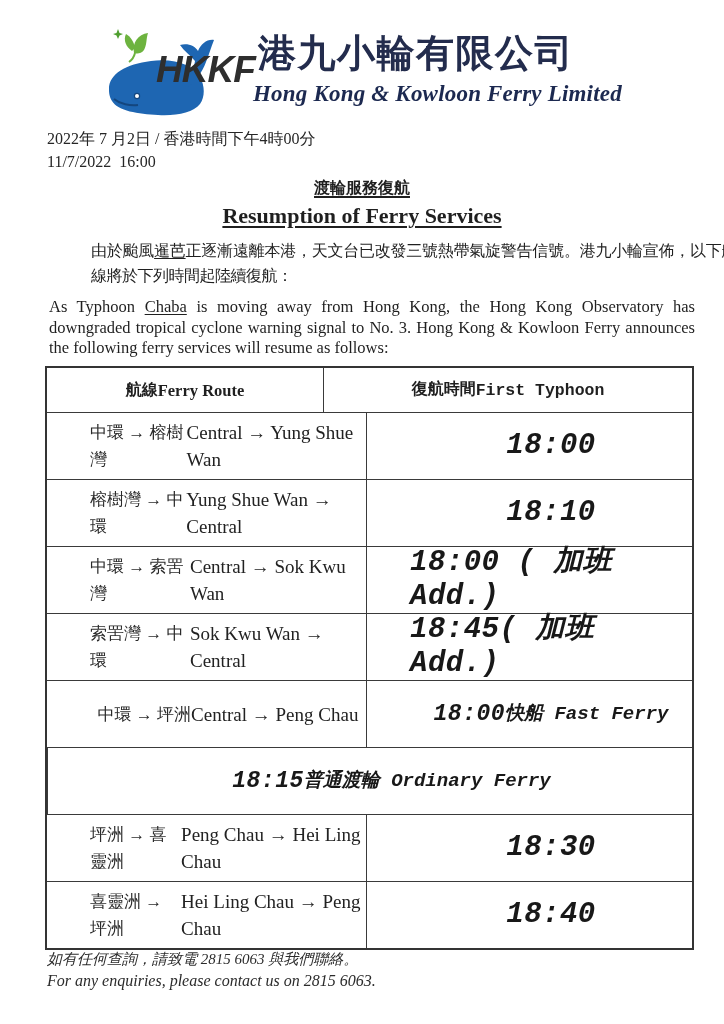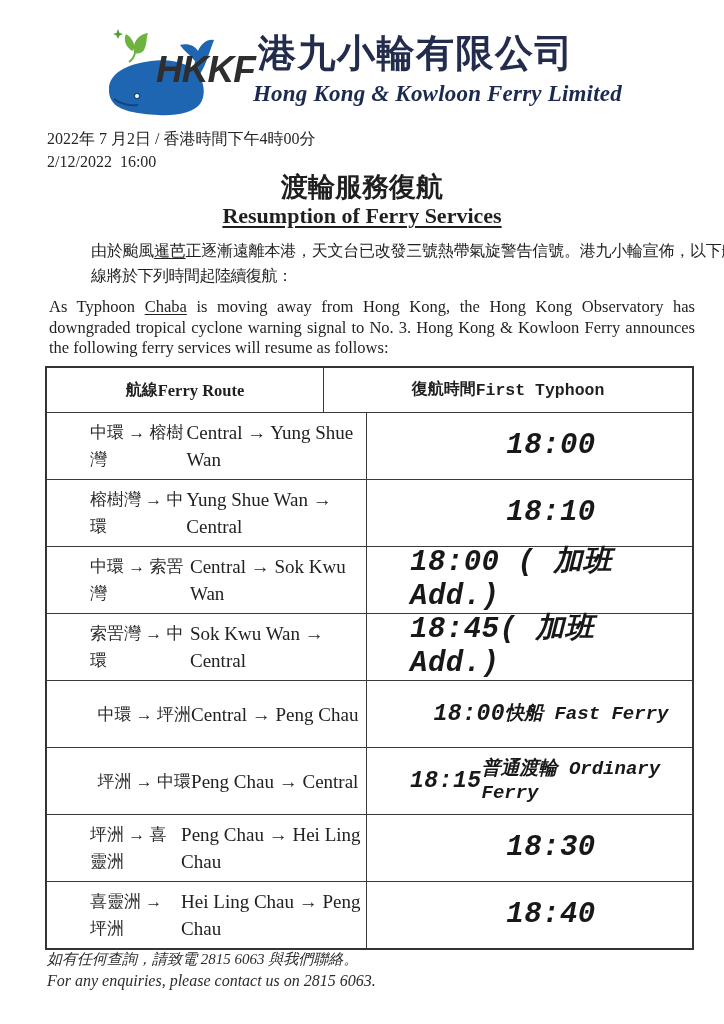--- a/index.html
+++ b/index.html
@@ -22,22 +22,22 @@
   .company-en {
     position:absolute; left:253px; top:80px; font-size:23px; line-height:28px;
     font-weight:700; font-style:italic; color:#1c2950; letter-spacing:0.2px;
   }
   
   .dateline { position:absolute; left:47px; top:127px; font-size:16px; line-height:23px; color:#262626; }
   .prewrap { white-space:pre-wrap; }
   
   .title-block { position:absolute; left:0; top:174px; width:724px; text-align:center; }
   .title-zh {
-    font-size:27px; font-weight:700; line-height:27px;
-    text-underline-offset:3px; text-decoration-thickness:1.5px;
+    font-size:16px; font-weight:700; line-height:27px;
+    text-decoration:underline; text-underline-offset:3px; text-decoration-thickness:1.5px;
   }
   .title-en {
     font-size:22px; font-weight:700; line-height:29px;
     text-decoration:underline; text-underline-offset:3px; text-decoration-thickness:2px;
   }
   
   .intro-zh {
     position:absolute; left:47px; top:238px; width:646px;
     font-size:16px; line-height:25px; letter-spacing:-0.5px; text-align:justify;margin-left:44px;
   }
@@ -90,21 +90,21 @@
     <path d="M28,24 C22,20 19,13 22,7 C27,10 30,15 31,21 Z" fill="#6db33f"></path>
     <path d="M31,26 C30,30 28,33 25,35" stroke="#6db33f" stroke-width="2" fill="none"></path>
     <path d="M14,2 L15.5,6 L19,7 L15.5,8.5 L14,12 L12.5,8.5 L9,7 L12.5,6 Z" fill="#4f9f2f"></path>
   </svg>
   <div class="hkkf-wordmark">HKKF</div>
   <div class="company-zh">港九小輪有限公司</div>
   <div class="company-en">Hong Kong &amp; Kowloon Ferry Limited</div>
 
   <div class="dateline">
     <div class="prewrap">2022年 7 月2日 / 香港時間下午4時00分</div>
-    <div class="prewrap">2/12/2022  16:00</div>
+    <div class="prewrap">11/7/2022  16:00</div>
   </div>
 
   <div class="title-block">
     <div class="title-zh">渡輪服務復航</div>
     <div class="title-en">Resumption of Ferry Services</div>
   </div>
 
   <div class="intro-zh"><span>由於颱風</span><span class="uname">暹芭</span><span>正逐漸遠離本港，天文台已改發三號熱帶氣旋警告信號。港九小輪宣佈，以下航線將於下列時間起陸續復航：</span></div>
 
   <div class="intro-en"><span>As Typhoon </span><span class="uname">Chaba</span><span> is moving away from Hong Kong, the Hong Kong Observatory has downgraded tropical cyclone warning signal to No. 3.  Hong Kong &amp; Kowloon Ferry announces the following ferry services will resume as follows:</span></div>
@@ -170,24 +170,20 @@
         <div class="route-zh">中環 → 坪洲</div>
         <div class="route-en">Central → Peng Chau</div>
       </div>
       <div class="td col-time">
         <div class="time">18:00</div>
         <div class="note">快船 Fast Ferry</div>
       </div>
     </div>
 
     <div class="tr row has-note">
-      <div class="td col-route">
-        <div class="route-zh">坪洲 → 中環</div>
-        <div class="route-en">Peng Chau → Central</div>
-      </div>
       <div class="td col-time">
         <div class="time">18:15</div>
         <div class="note">普通渡輪 Ordinary Ferry</div>
       </div>
     </div>
 
     <div class="tr row">
       <div class="td col-route">
         <div class="route-zh">坪洲 → 喜靈洲</div>
         <div class="route-en">Peng Chau → Hei Ling Chau</div>

